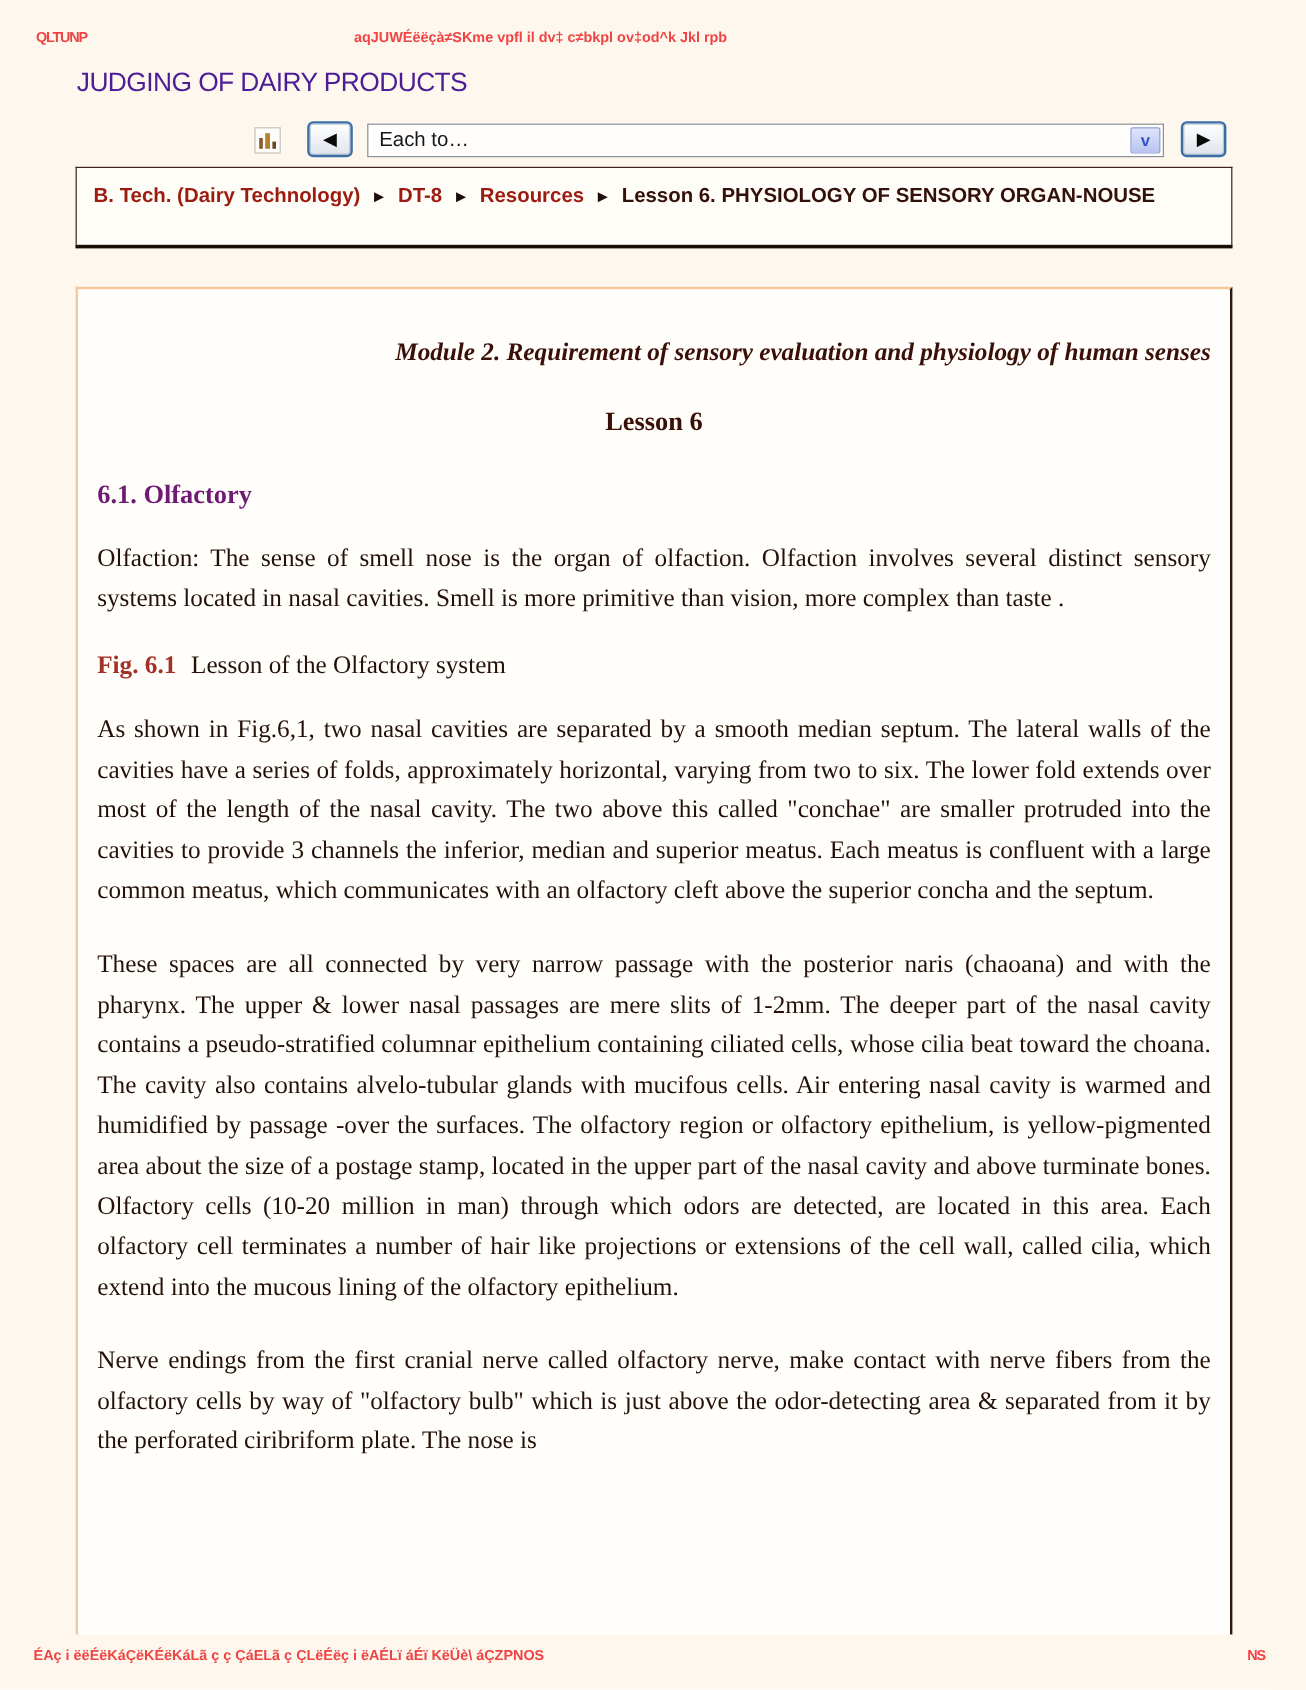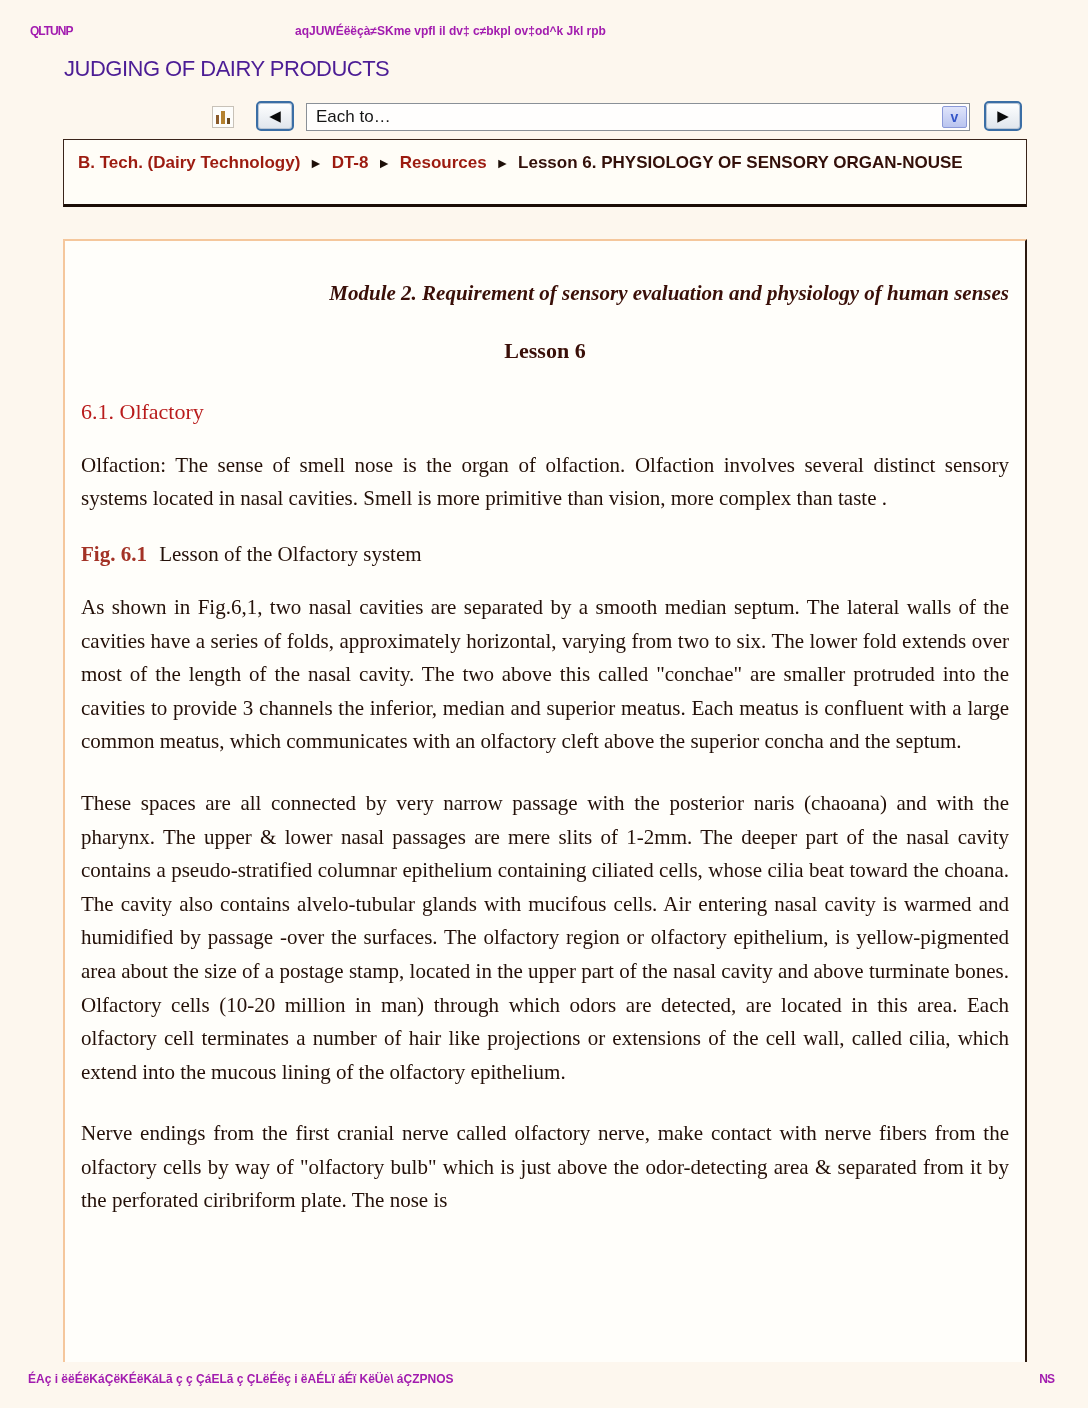--- a/index.html
+++ b/index.html
@@ -10,21 +10,21 @@
     font-family:"Liberation Sans", sans-serif;
     color:#241008;
     overflow:hidden;
   }
 
   
   .print-text {
     position:absolute;
     font-weight:bold;
     font-size:12px;
-    color:#a21caf;
+    color:#ef4444;
     letter-spacing:-1px;
     white-space:nowrap;
   }
   .print-header-left { left:30px; top:24px; }
   .print-header-center { left:295px; top:24px; letter-spacing:0; }
   .print-footer-left { left:28px; bottom:22px; letter-spacing:0; }
   .print-footer-right { right:34px; bottom:22px; }
 
   
   .page-title {
@@ -112,22 +112,22 @@
     color:#3a0f08;
   }
   .lesson-heading {
     margin-top:30px;
     text-align:center;
     font-size:22px; font-weight:bold; line-height:1.4;
     color:#3a0f08;
   }
   .section-heading {
     margin-top:32px;
-    font-size:22px; font-weight:normal;
-    color:#b91c1c;
+    font-size:22px; font-weight:bold;
+    color:#701a75;
   }
   .content-box p {
     margin-top:24px;
     font-size:21px; line-height:1.6;
     text-align:justify;
   }
   .fig-line { margin-top:26px; font-size:21px; }
   .fig-label { font-weight:bold; color:#a33226; cursor:pointer; }
   .fig-caption { margin-left:7px; }
   .para-spaces { margin-top:28px !important; }

